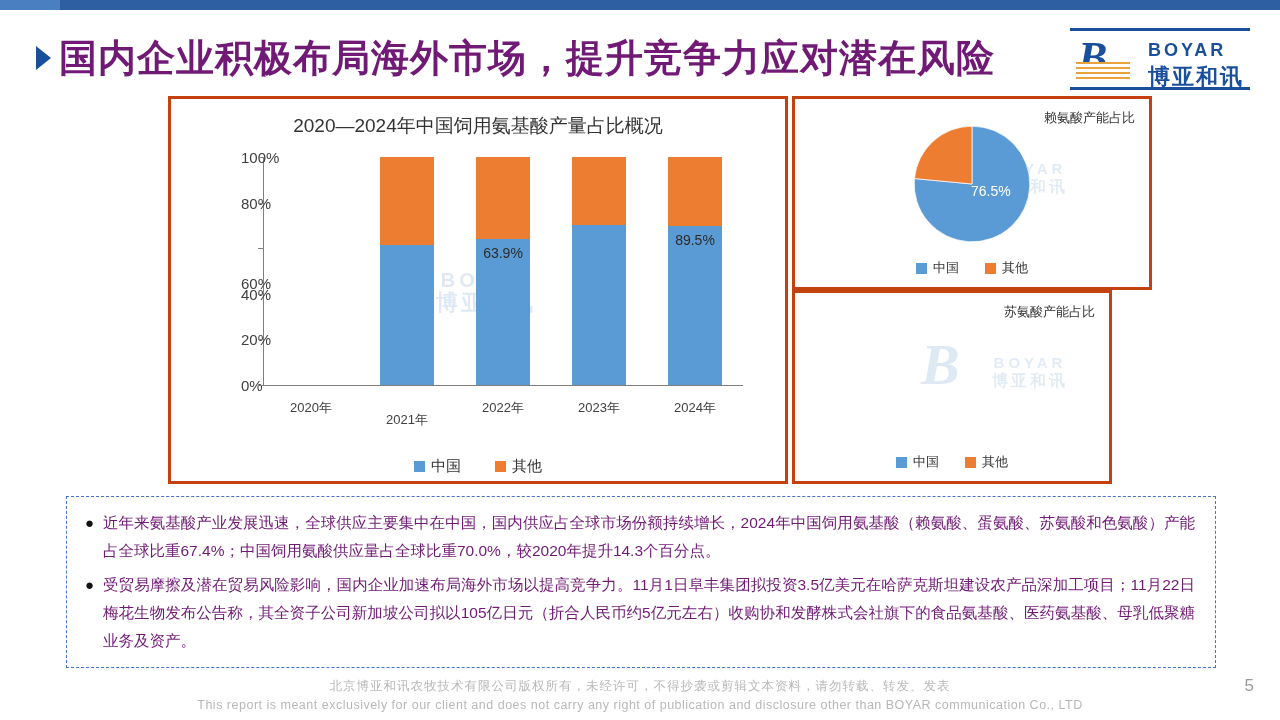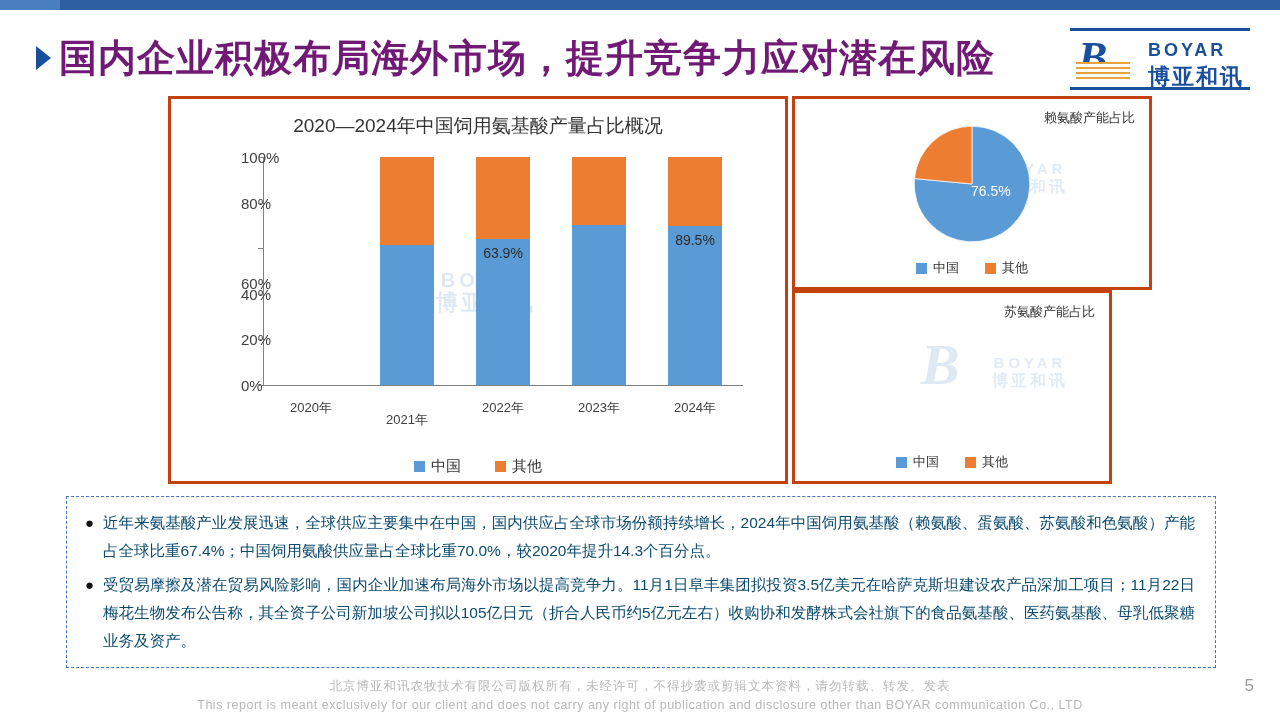--- a/index.html
+++ b/index.html
@@ -126,21 +126,21 @@
   
   .textbox{
     position:absolute;left:66px;top:496px;width:1150px;height:172px;
     border:1px dashed #4472c4;box-sizing:border-box;padding:12px 20px 10px 18px;
   }
   .bullet-row{display:flex;margin-bottom:6px;}
   .bullet-dot{
     flex:0 0 auto;width:18px;font-size:15px;line-height:28px;color:#111;
   }
   .bullet-text{
-    font-size:15.5px;line-height:28px;color:#0c4a6e;text-align:justify;
+    font-size:15.5px;line-height:28px;color:#701a75;text-align:justify;
   }
 
   .footer1{
     position:absolute;left:0;top:678px;width:1280px;text-align:center;
     font-size:12.5px;color:#b8b8b8;letter-spacing:1px;
   }
   .footer2{
     position:absolute;left:0;top:698px;width:1280px;text-align:center;
     font-size:12.5px;color:#b8b8b8;letter-spacing:.5px;
   }

